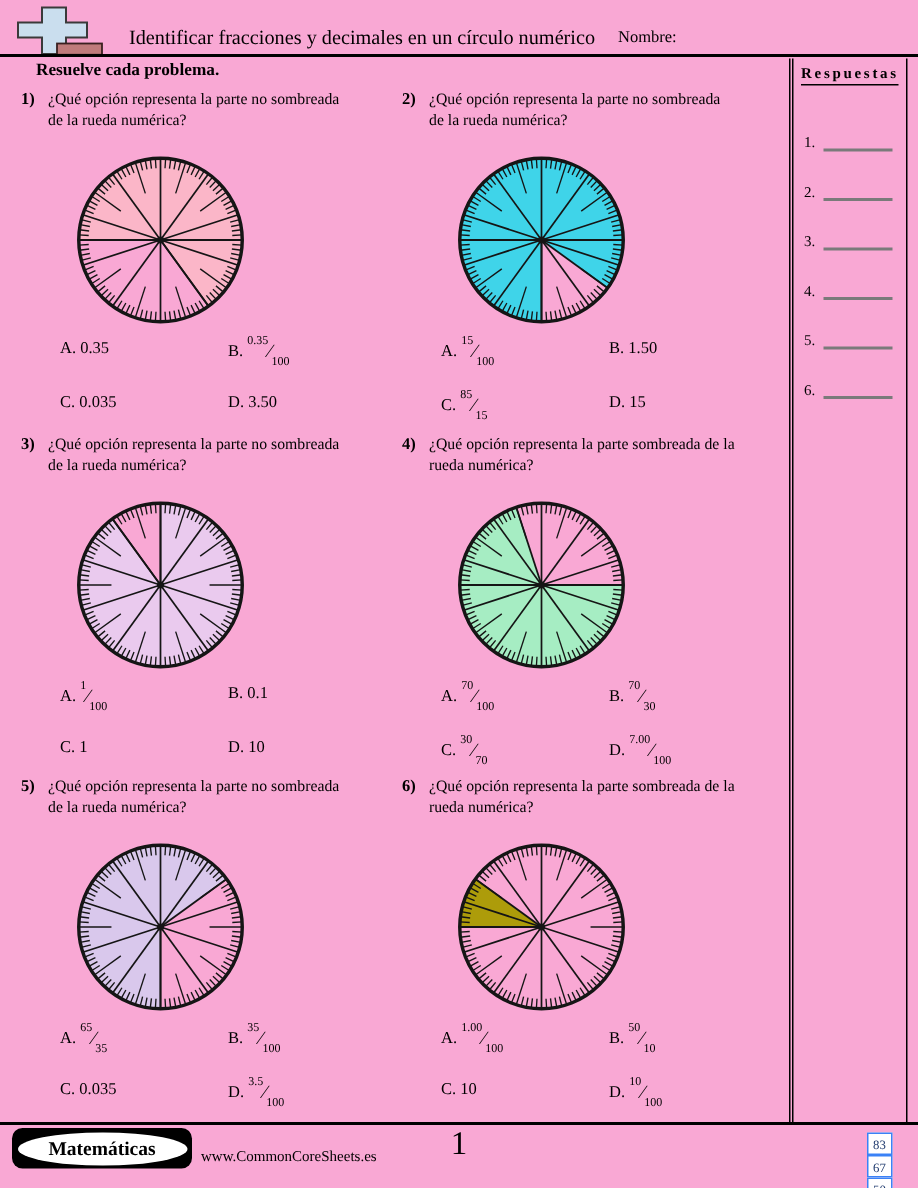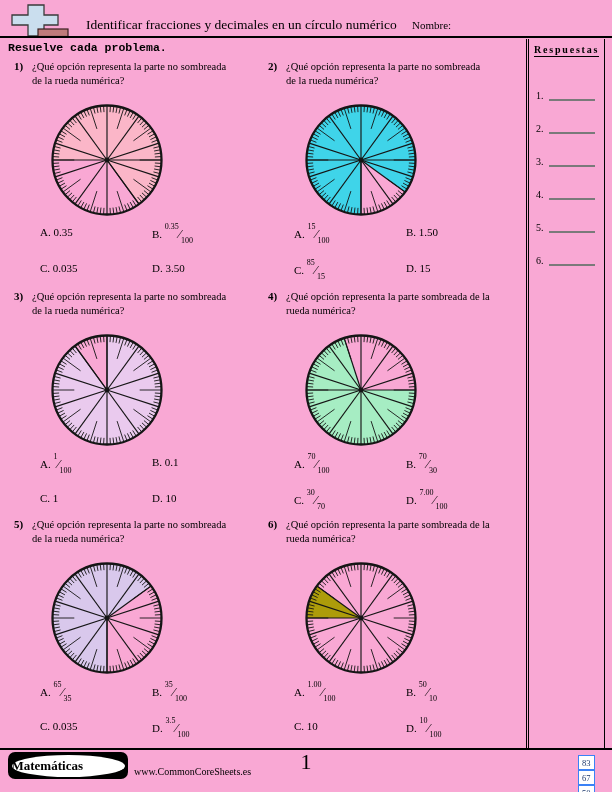--- a/index.html
+++ b/index.html
@@ -5,21 +5,21 @@
   html,body{margin:0;padding:0;background:#e8e8e8;}
   .page{position:relative;width:612px;height:792px;background:#f9a8d4;margin:0 auto;
         font-family:"Liberation Serif", serif;color:#000;overflow:hidden;}
 
   
   .hdr-title{position:absolute;left:86px;top:17px;font-size:13.5px;}
   .hdr-name{position:absolute;left:412px;top:19px;font-size:11px;}
   .rule{position:absolute;left:0;width:612px;background:#000;}
   .top-rule{top:36px;height:2.4px;}
   .bottom-rule{top:748px;height:1.6px;}
-  .instruction{position:absolute;left:8px;top:41px;font-size:11.5px;font-weight:bold;font-family:Liberation Mono, monospace;}
+  .instruction{position:absolute;left:24px;top:41px;font-size:11.5px;font-weight:bold;}
   .logo{position:absolute;left:6px;top:3px;}
 
   
   .sidebar{position:absolute;left:526px;top:39px;width:79px;height:709px;
            border-left:3px double #000;border-right:1px solid #000;box-sizing:border-box;}
   .resp-title{display:inline-block;margin:4px 0 0 5px;font-size:10px;font-weight:bold;
               letter-spacing:1.8px;border-bottom:1.5px solid #000;padding-bottom:1px;text-align:center;}
   .ans-item{display:flex;align-items:flex-end;padding-left:7px;height:33px;}
   .ans-item:first-child{margin-top:11px;}
   .ans-num{font-size:10px;}
@@ -35,21 +35,21 @@
            grid-template-columns:112px auto;row-gap:19px;font-size:11px;}
   .answer{white-space:nowrap;}
   .frac sup{font-size:8px;position:relative;top:-4px;}
   .frac .sl{font-size:12.5px;}
   .frac sub{font-size:8px;position:relative;top:2px;}
 
   
   .brand{position:absolute;left:8px;top:752px;width:120px;height:27px;background:#000;
          border-radius:7px;display:flex;align-items:center;justify-content:center;}
   .brand-oval{width:113px;height:22px;background:#fff;border-radius:50%;
-              display:flex;align-items:center;}
+              display:flex;align-items:center;justify-content:center;}
   .brand-text{font-size:13px;font-weight:bold;}
   .site{position:absolute;left:134px;top:766px;font-size:10px;}
   .page-num{position:absolute;left:0;width:612px;top:749px;text-align:center;font-size:22px;}
   .score{position:absolute;right:17px;top:755px;display:flex;align-items:center;}
   .score-cell{width:15.5px;height:13px;border:1px solid #3b82f6;margin-left:2px;background:#fff;
               display:flex;align-items:center;justify-content:center;
               font-size:8.5px;color:#1F3A6E;}
 </style>
 </head>
 <body>

